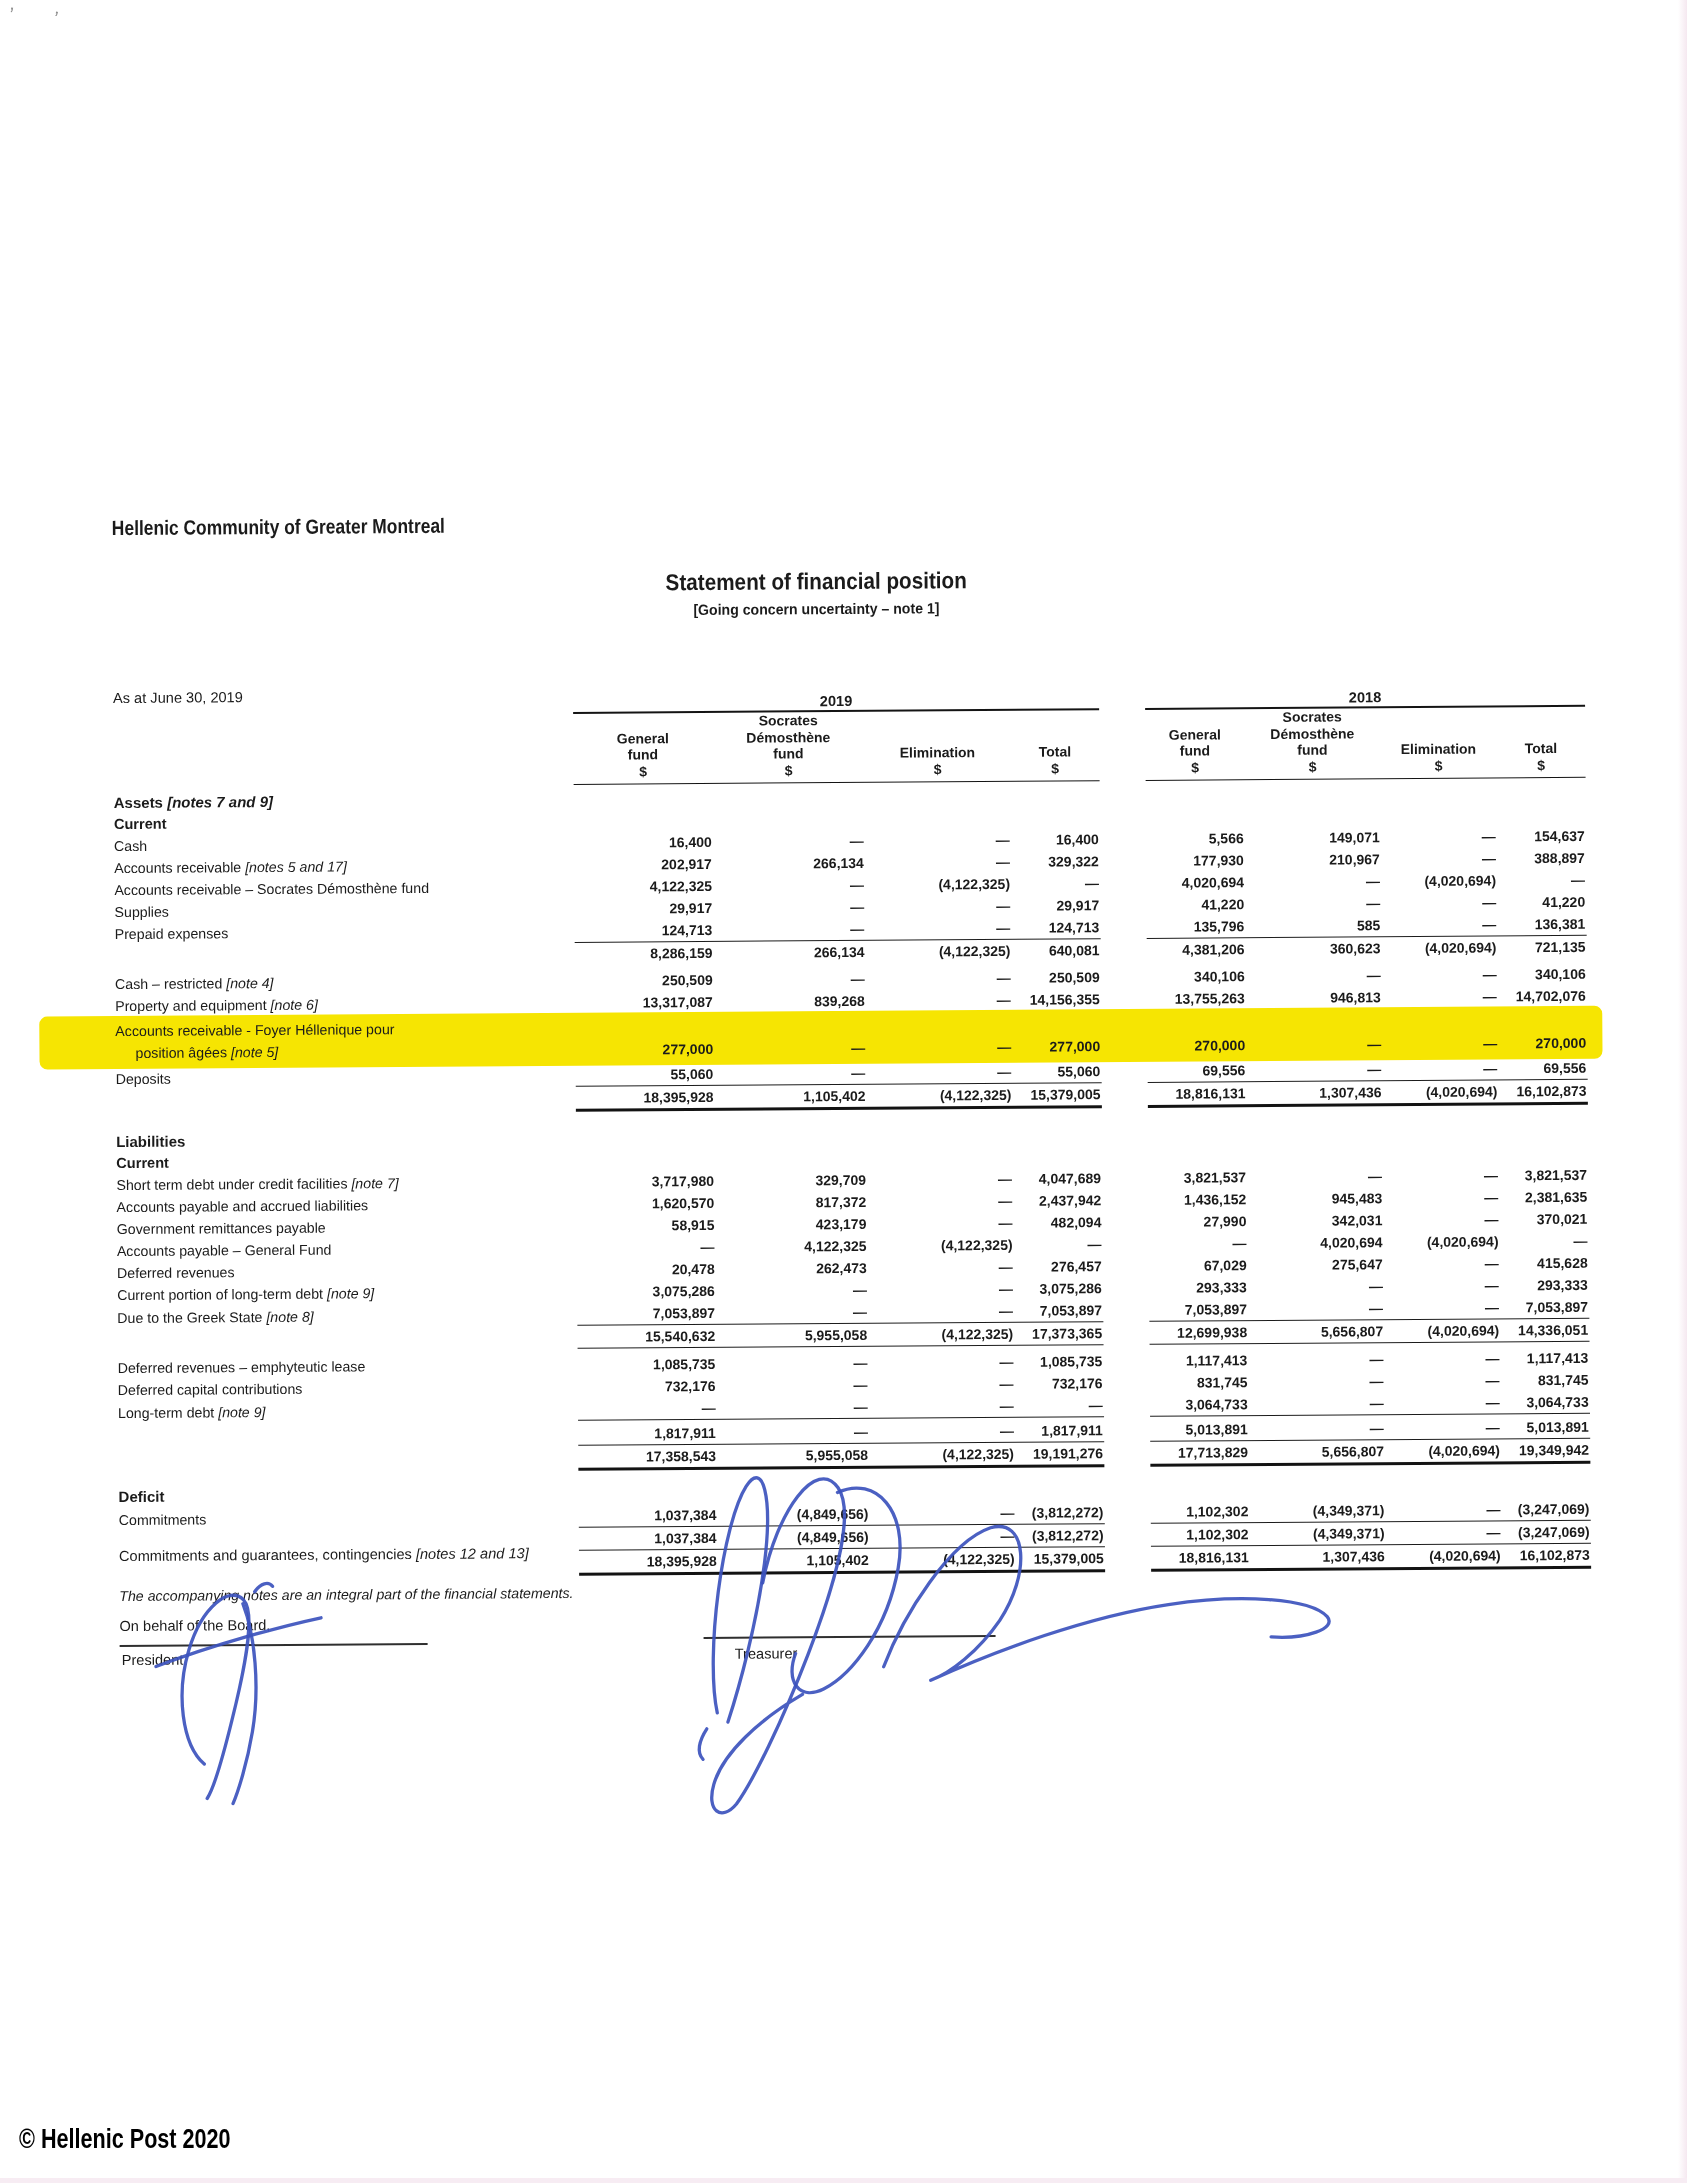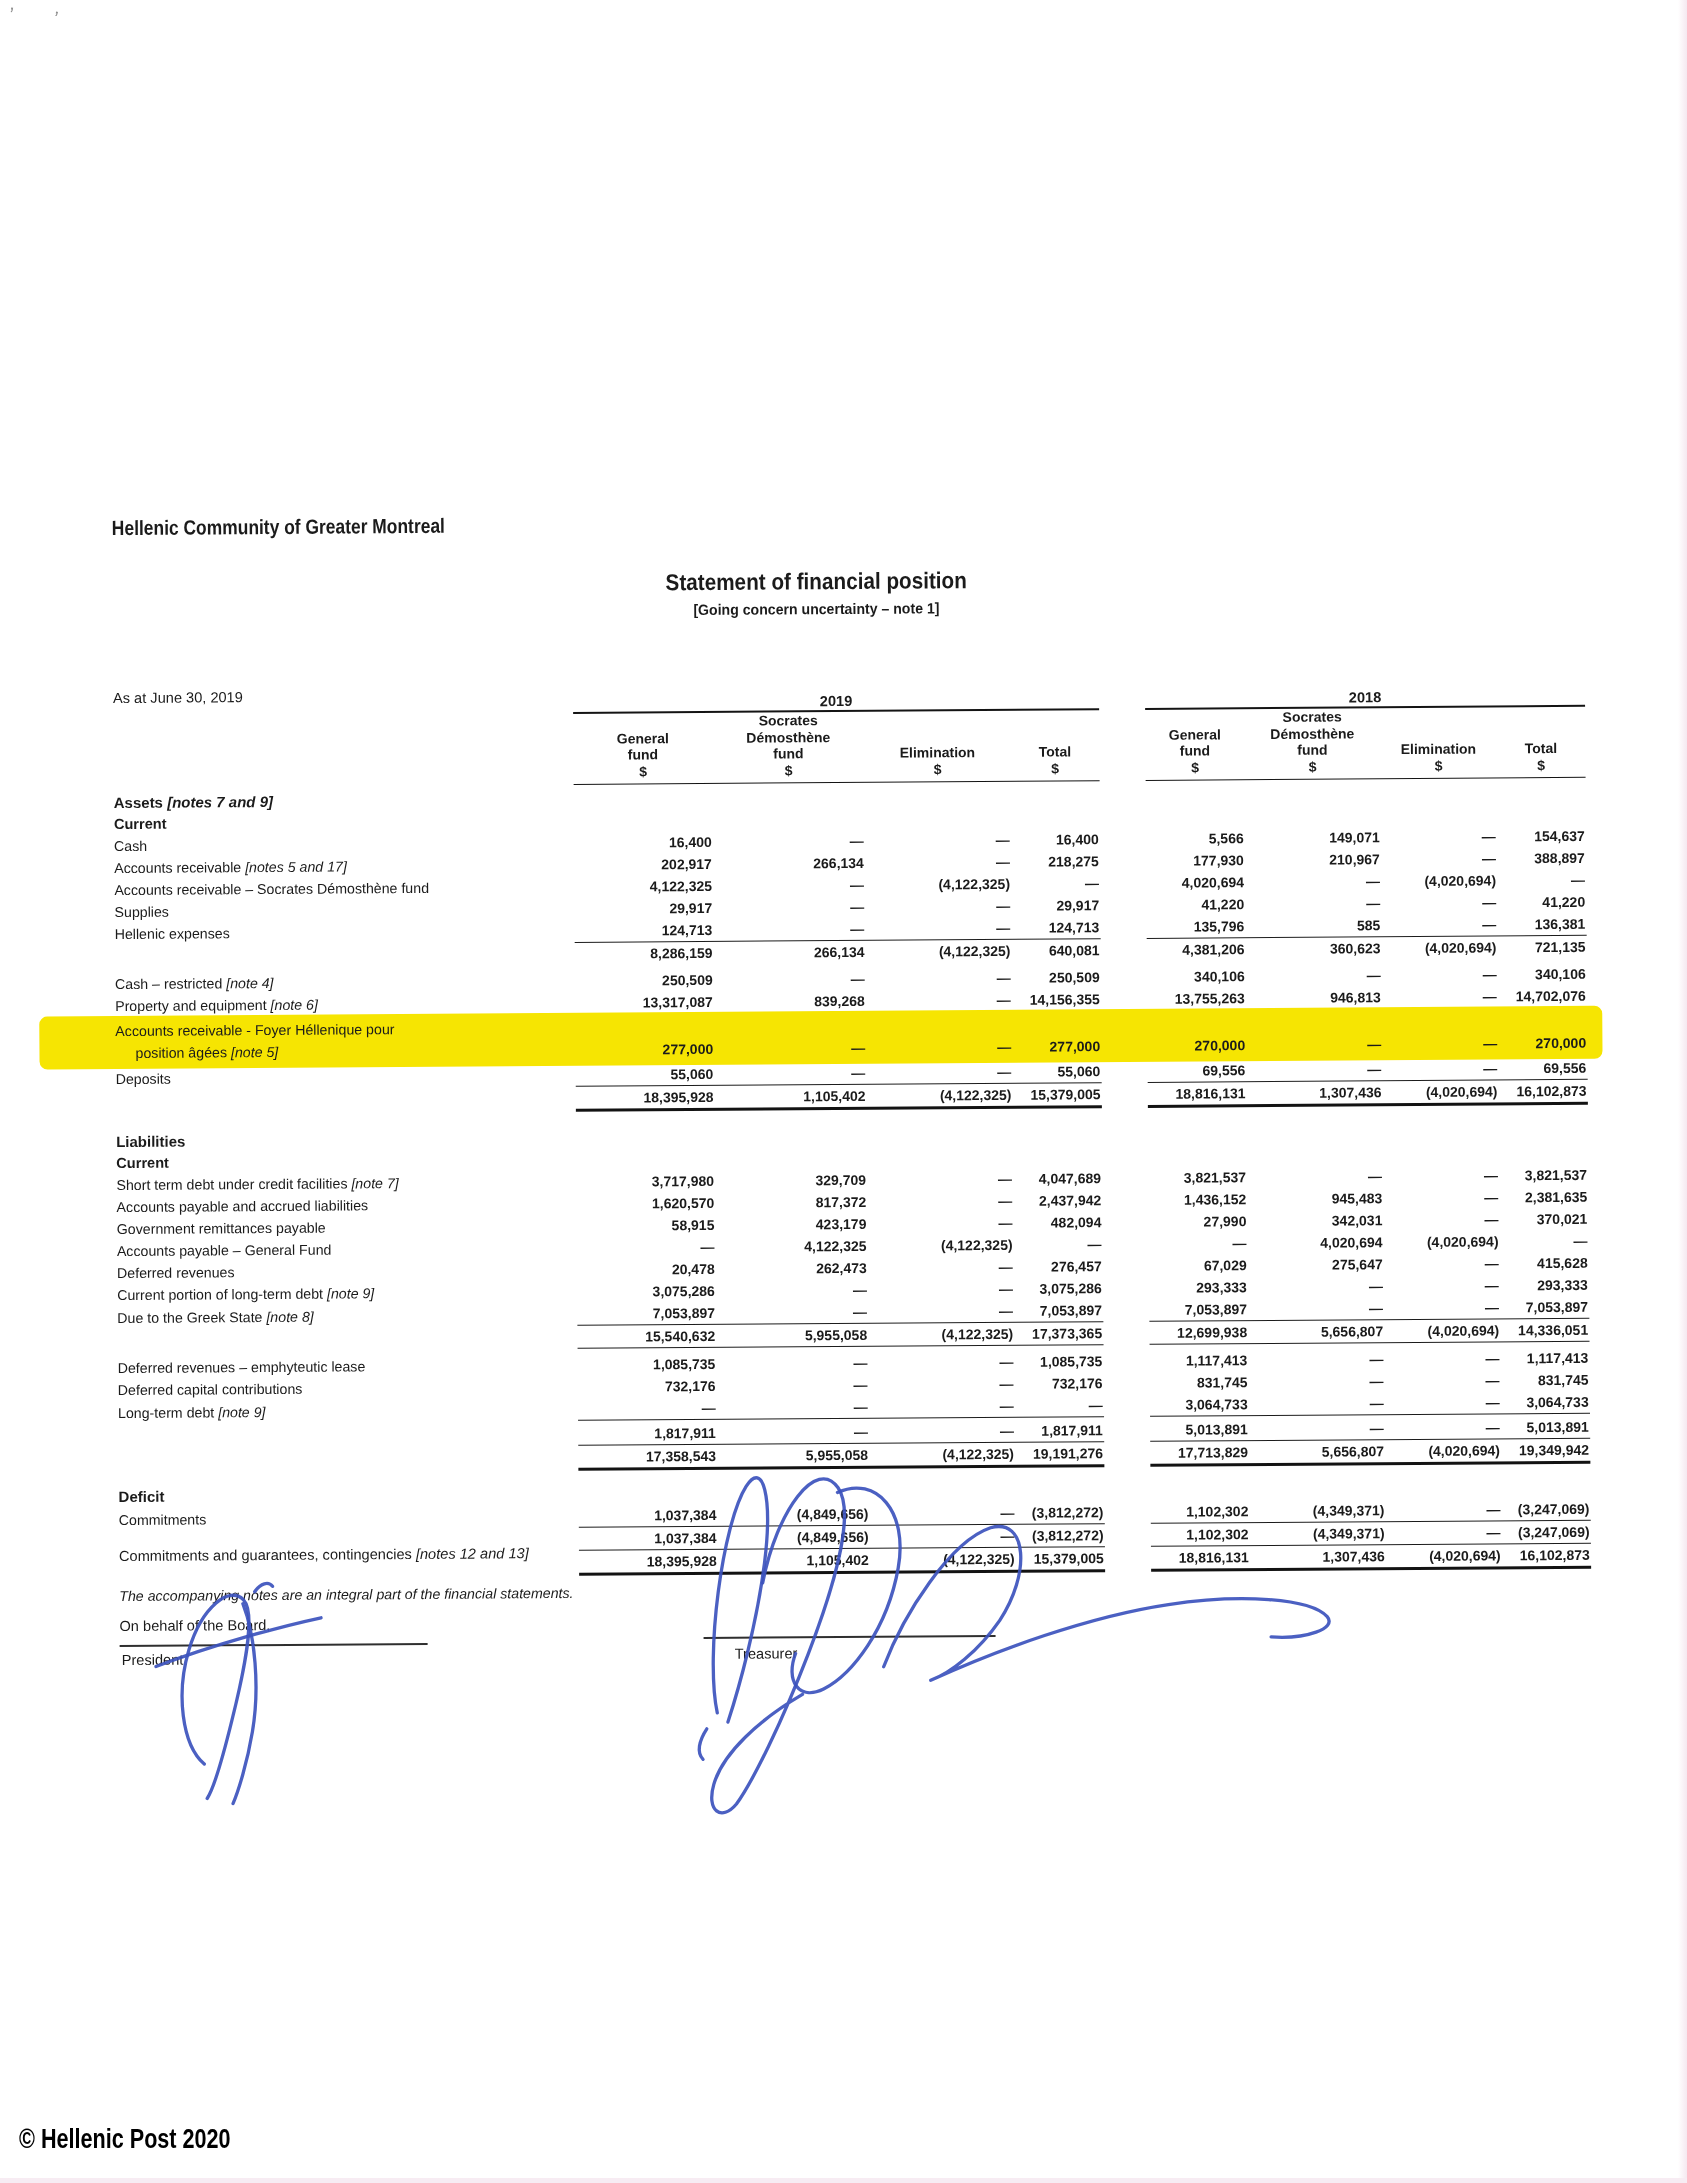--- a/index.html
+++ b/index.html
@@ -153,21 +153,21 @@
           <span class="v">—</span>
           <span class="v">154,637</span>
         </div>
       </div>
       <div class="trow item">
         <div class="lcell"><span>Accounts receivable </span><span class="note">[notes 5 and 17]</span></div>
         <div class="grp g1">
           <span class="v">202,917</span>
           <span class="v">266,134</span>
           <span class="v">—</span>
-          <span class="v">218,275</span>
+          <span class="v">329,322</span>
         </div>
         <div class="ggap"></div>
         <div class="grp g2">
           <span class="v">177,930</span>
           <span class="v">210,967</span>
           <span class="v">—</span>
           <span class="v">388,897</span>
         </div>
       </div>
       <div class="trow item">
@@ -196,21 +196,21 @@
         </div>
         <div class="ggap"></div>
         <div class="grp g2">
           <span class="v">41,220</span>
           <span class="v">—</span>
           <span class="v">—</span>
           <span class="v">41,220</span>
         </div>
       </div>
       <div class="trow item">
-        <div class="lcell"><span>Hellenic expenses</span></div>
+        <div class="lcell"><span>Prepaid expenses</span></div>
         <div class="grp g1">
           <span class="v">124,713</span>
           <span class="v">—</span>
           <span class="v">—</span>
           <span class="v">124,713</span>
         </div>
         <div class="ggap"></div>
         <div class="grp g2">
           <span class="v">135,796</span>
           <span class="v">585</span>

